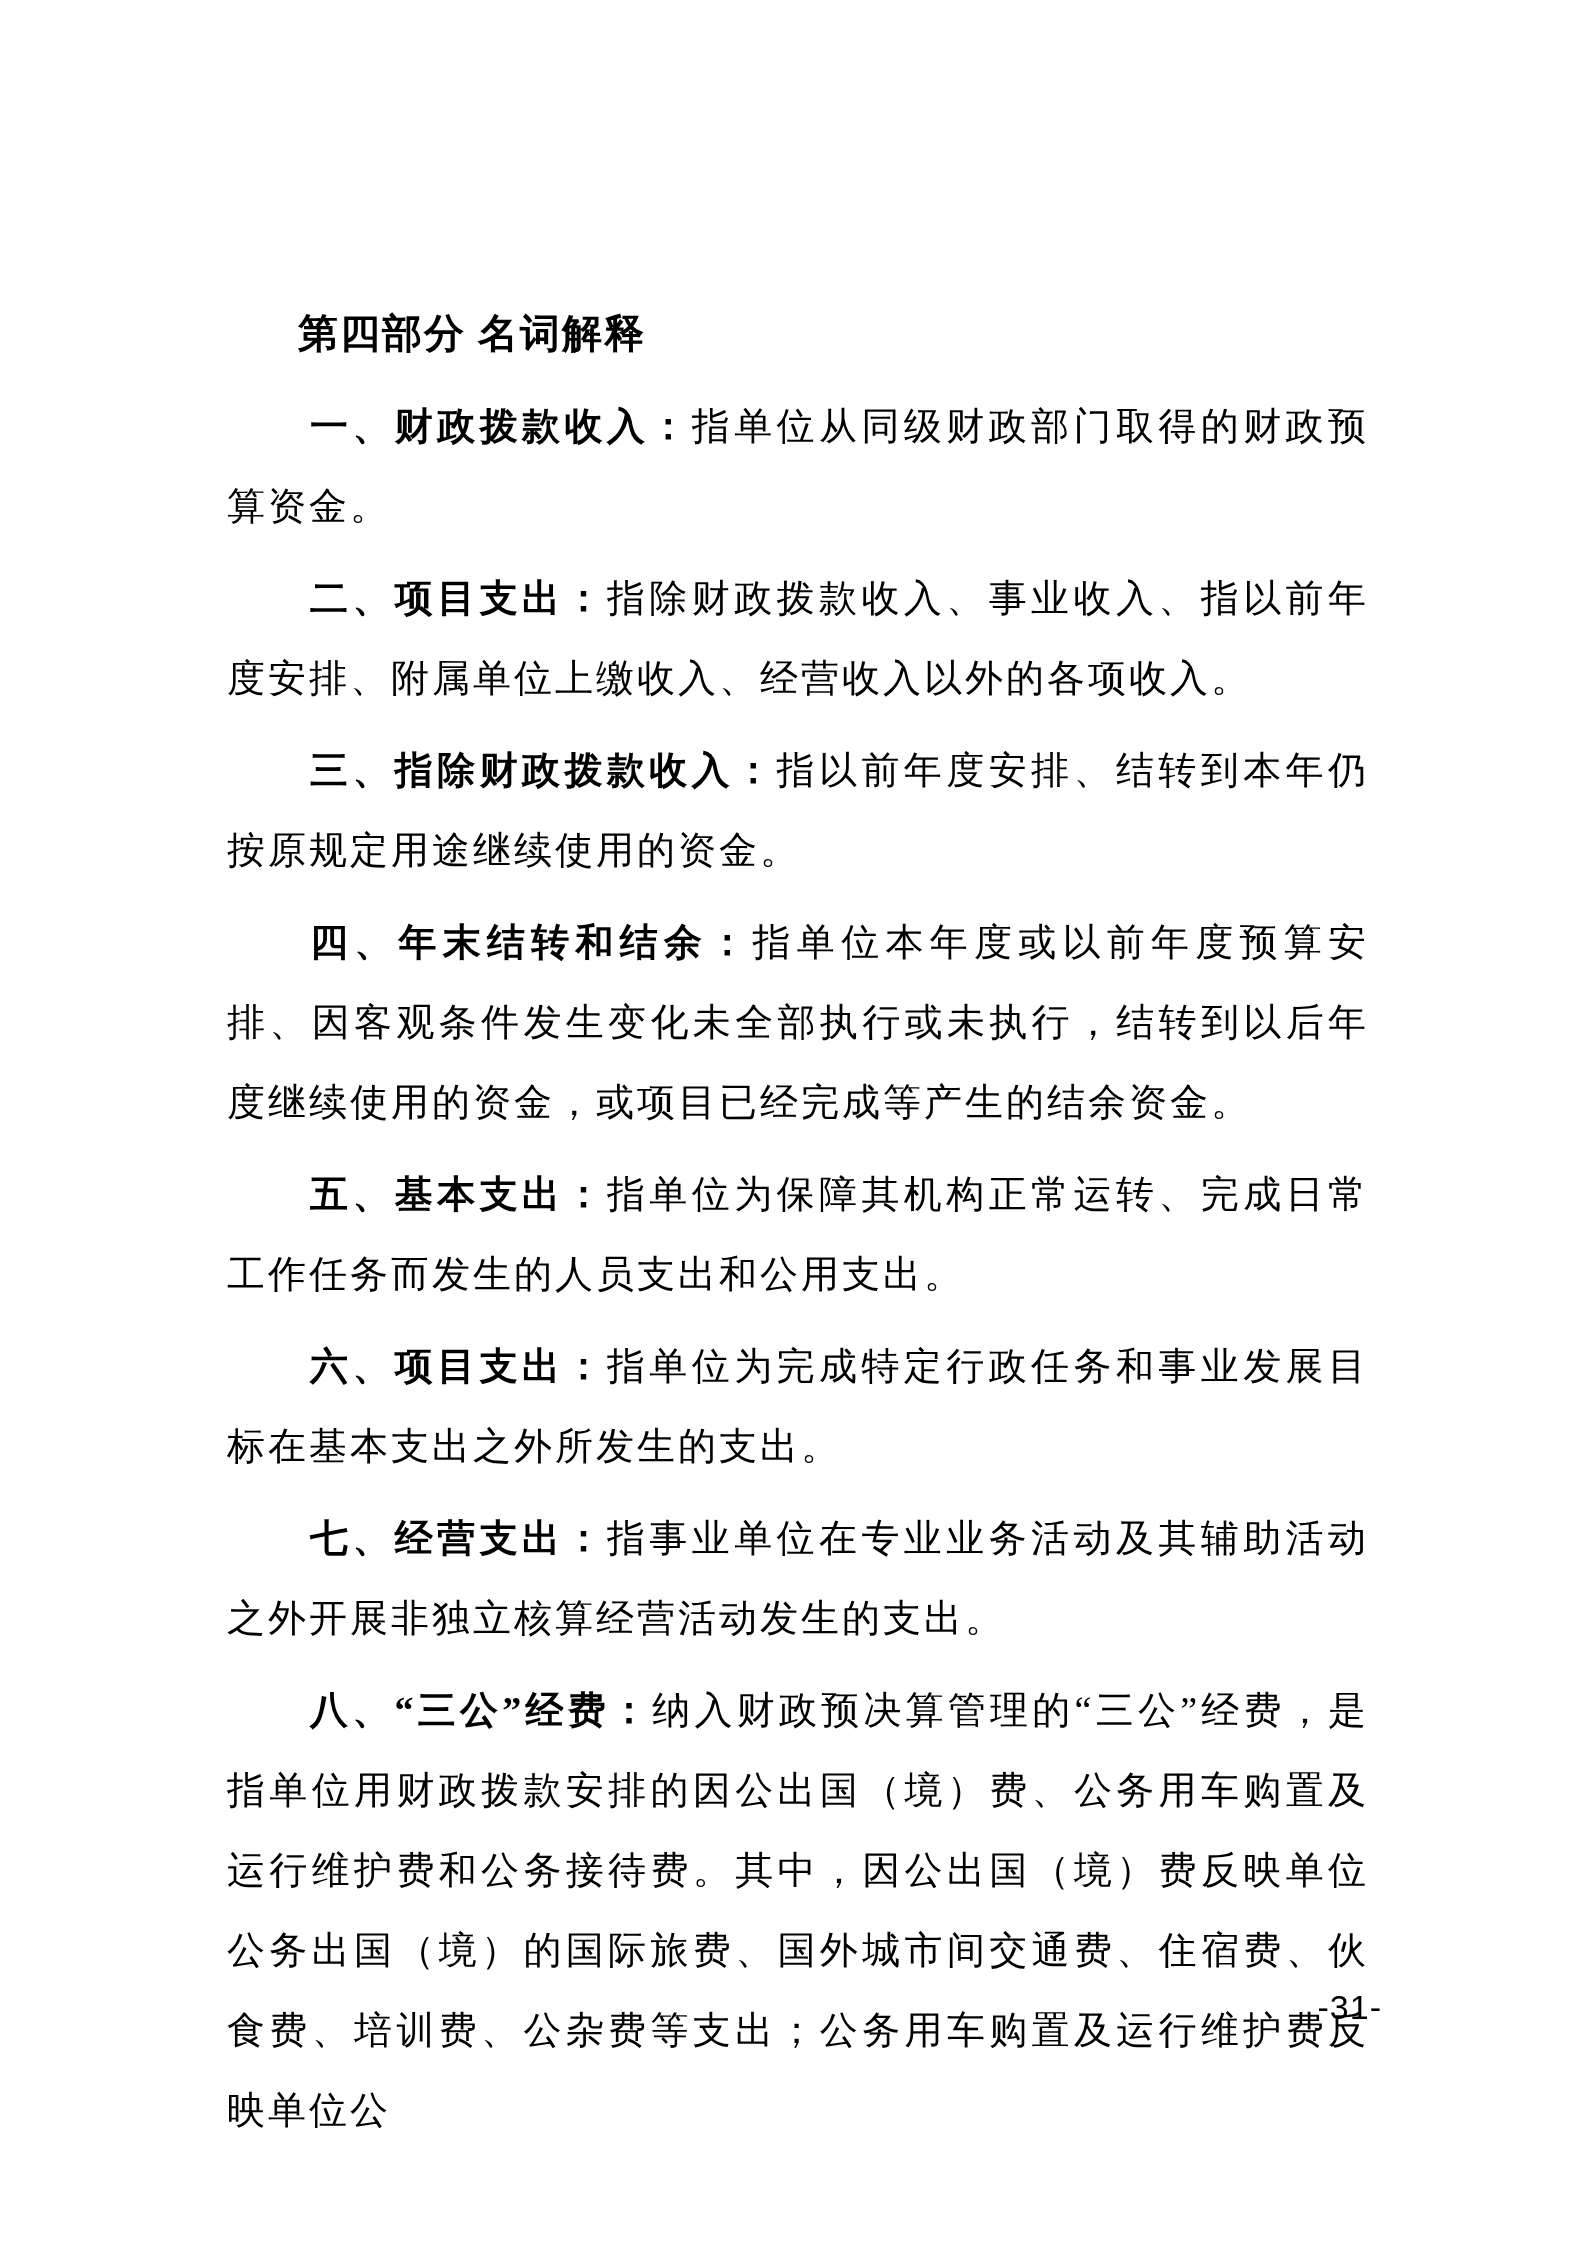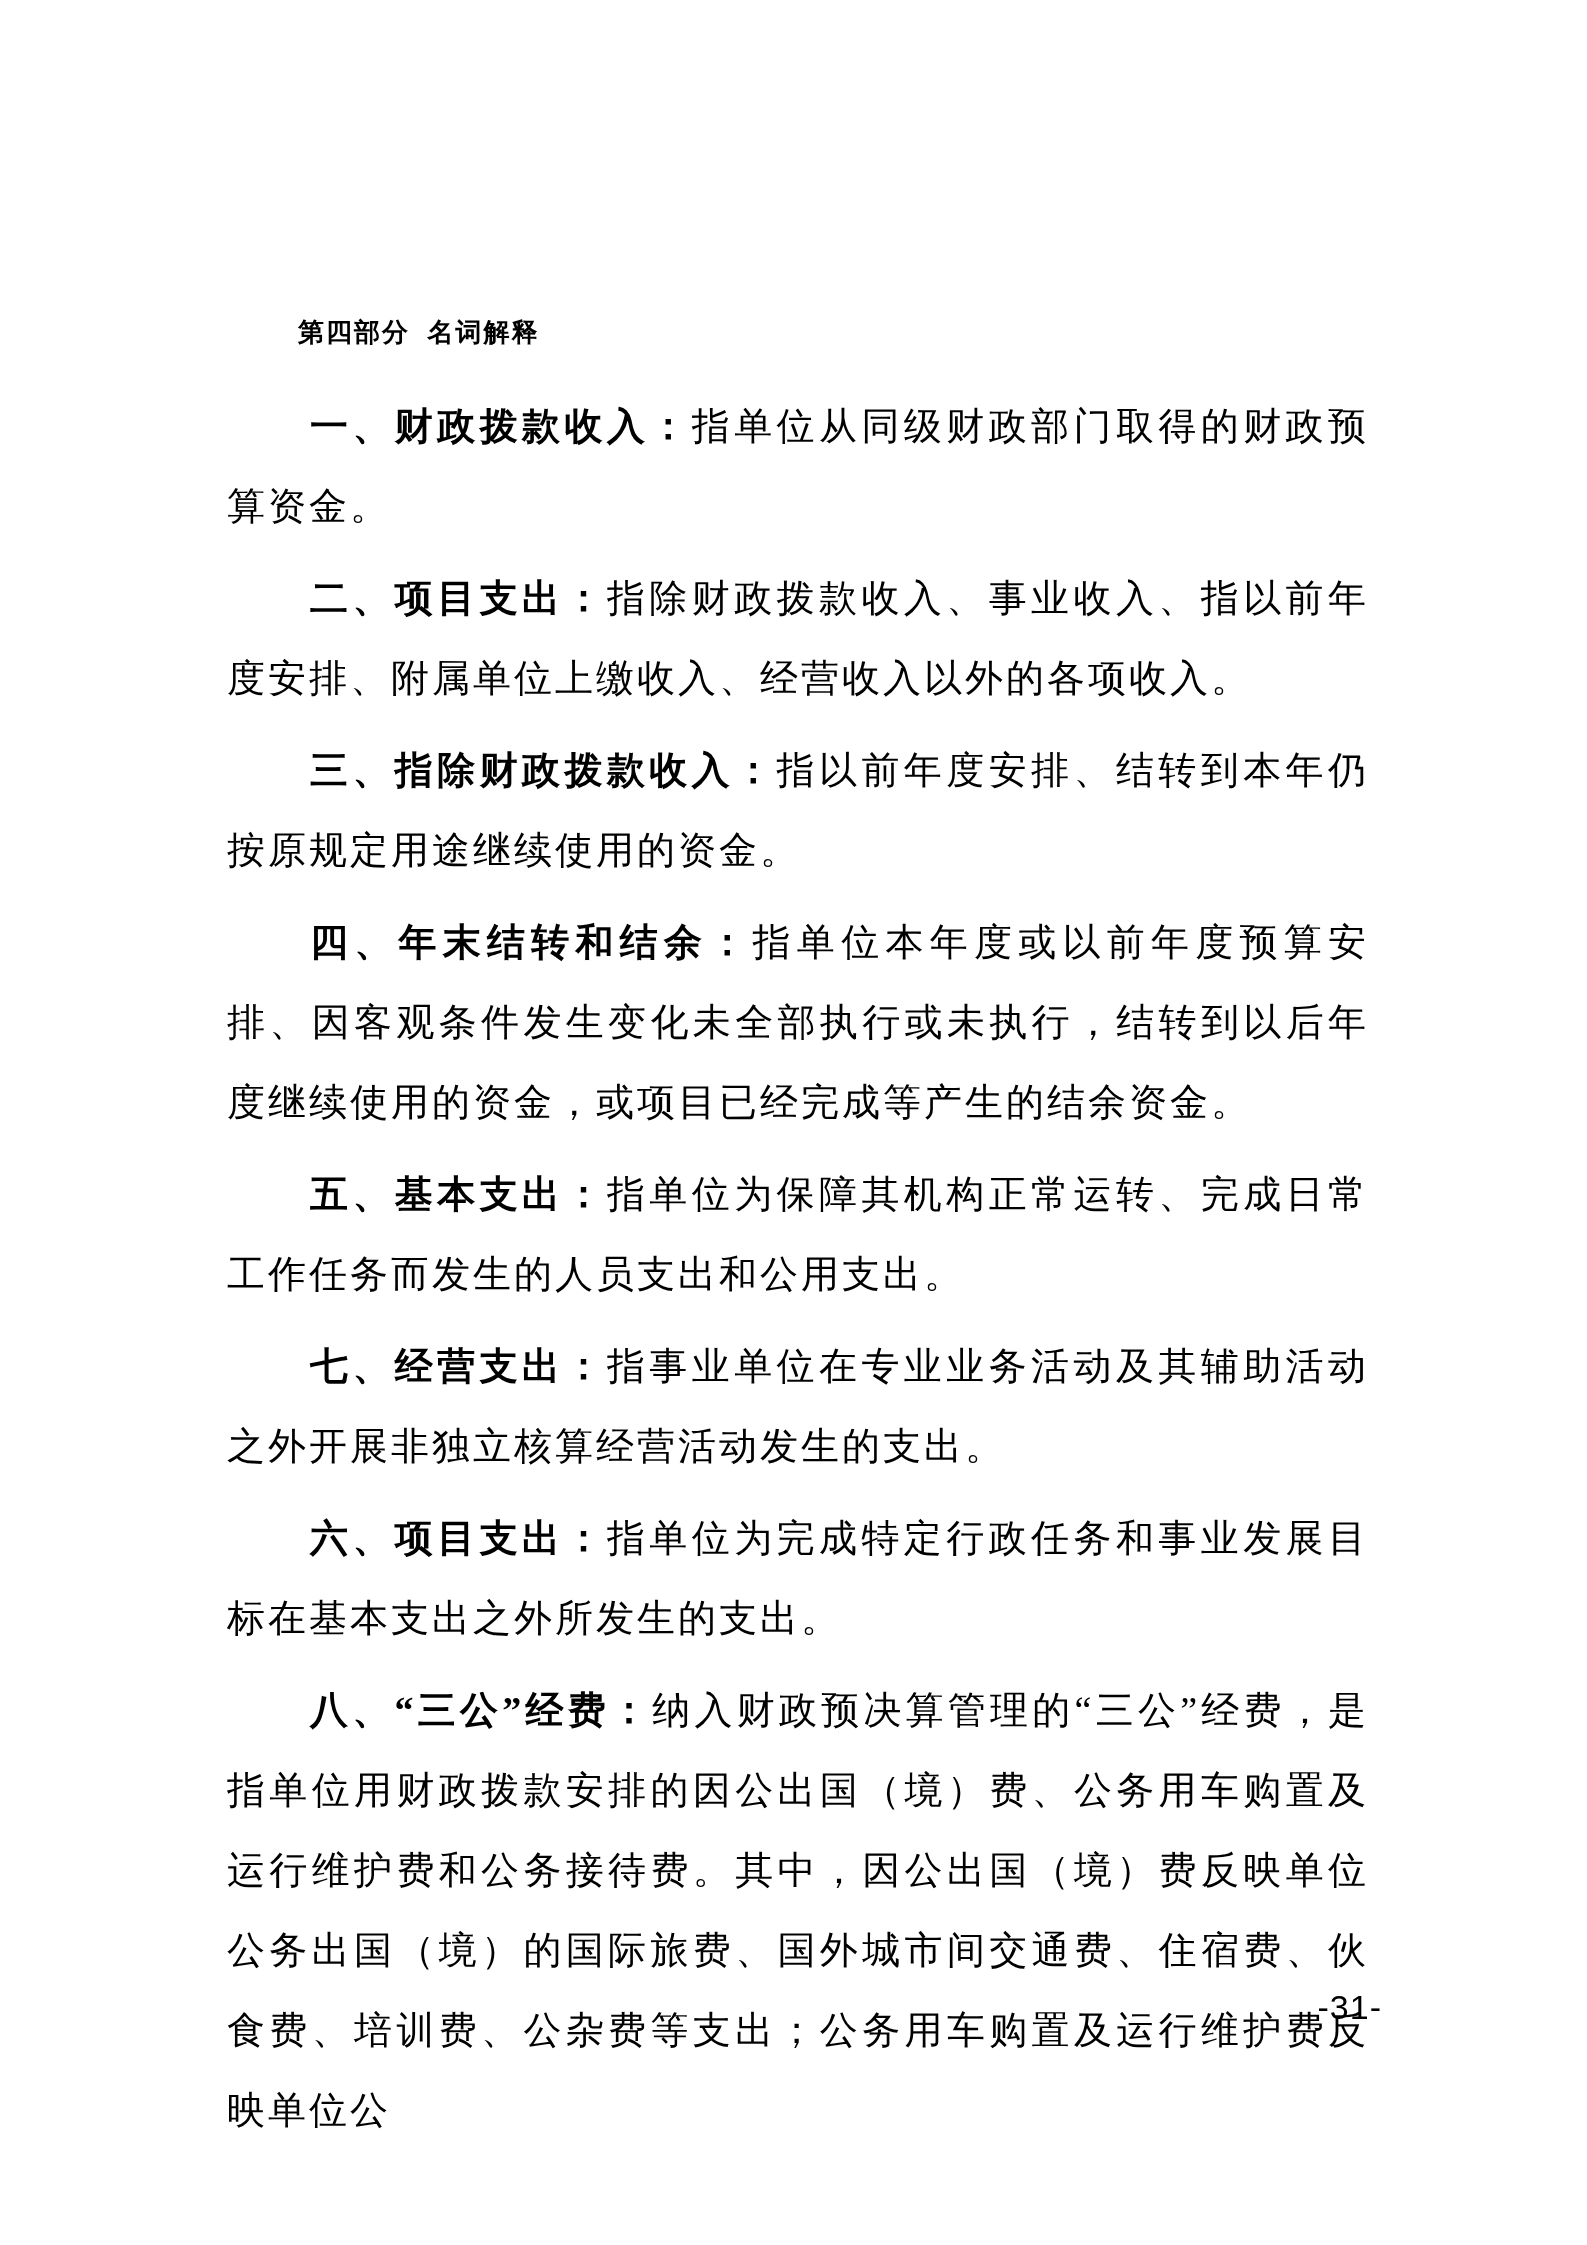--- a/index.html
+++ b/index.html
@@ -19,23 +19,23 @@
   }
   .content {
     position: absolute;
     left: 215px;
     top: 294px;
     width: 1166px;
   }
   .title {
     margin: 0;
     padding: 0;
-    font-family: Liberation Mono, monospace;
+    font-family: Liberation Serif, serif;
     font-weight: bold;
-    font-size: 26px;
+    font-size: 40px;
     line-height: 80px;
     text-indent: 83px;
     letter-spacing: 2px;
     white-space: nowrap;
   }
   .para {
     margin: 12px;
     padding: 0;
     font-size: 38px;
     line-height: 80px;
@@ -67,21 +67,21 @@
   <p class="para"><span class="term">一、财政拨款收入：</span><span class="def">指单位从同级财政部门取得的财政预算资金。</span></p>
 
   <p class="para"><span class="term">二、项目支出：</span><span class="def">指除财政拨款收入、事业收入、指以前年度安排、附属单位上缴收入、经营收入以外的各项收入。</span></p>
 
   <p class="para"><span class="term">三、指除财政拨款收入：</span><span class="def">指以前年度安排、结转到本年仍按原规定用途继续使用的资金。</span></p>
 
   <p class="para"><span class="term">四、年末结转和结余：</span><span class="def">指单位本年度或以前年度预算安排、因客观条件发生变化未全部执行或未执行，结转到以后年度继续使用的资金，或项目已经完成等产生的结余资金。</span></p>
 
   <p class="para"><span class="term">五、基本支出：</span><span class="def">指单位为保障其机构正常运转、完成日常工作任务而发生的人员支出和公用支出。</span></p>
 
+  <p class="para"><span class="term">六、项目支出：</span><span class="def">指单位为完成特定行政任务和事业发展目标在基本支出之外所发生的支出。</span></p>
+
   <p class="para"><span class="term">七、经营支出：</span><span class="def">指事业单位在专业业务活动及其辅助活动之外开展非独立核算经营活动发生的支出。</span></p>
-
-  <p class="para"><span class="term">六、项目支出：</span><span class="def">指单位为完成特定行政任务和事业发展目标在基本支出之外所发生的支出。</span></p>
 
   <p class="para"><span class="term">八、“三公”经费：</span><span class="def">纳入财政预决算管理的“三公”经费，是指单位用财政拨款安排的因公出国（境）费、公务用车购置及运行维护费和公务接待费。其中，因公出国（境）费反映单位公务出国（境）的国际旅费、国外城市间交通费、住宿费、伙食费、培训费、公杂费等支出；公务用车购置及运行维护费反映单位公</span></p>
 </div>
   </div>
   <div class="page-number">-31-</div>
 </div>
 
 </body></html>

